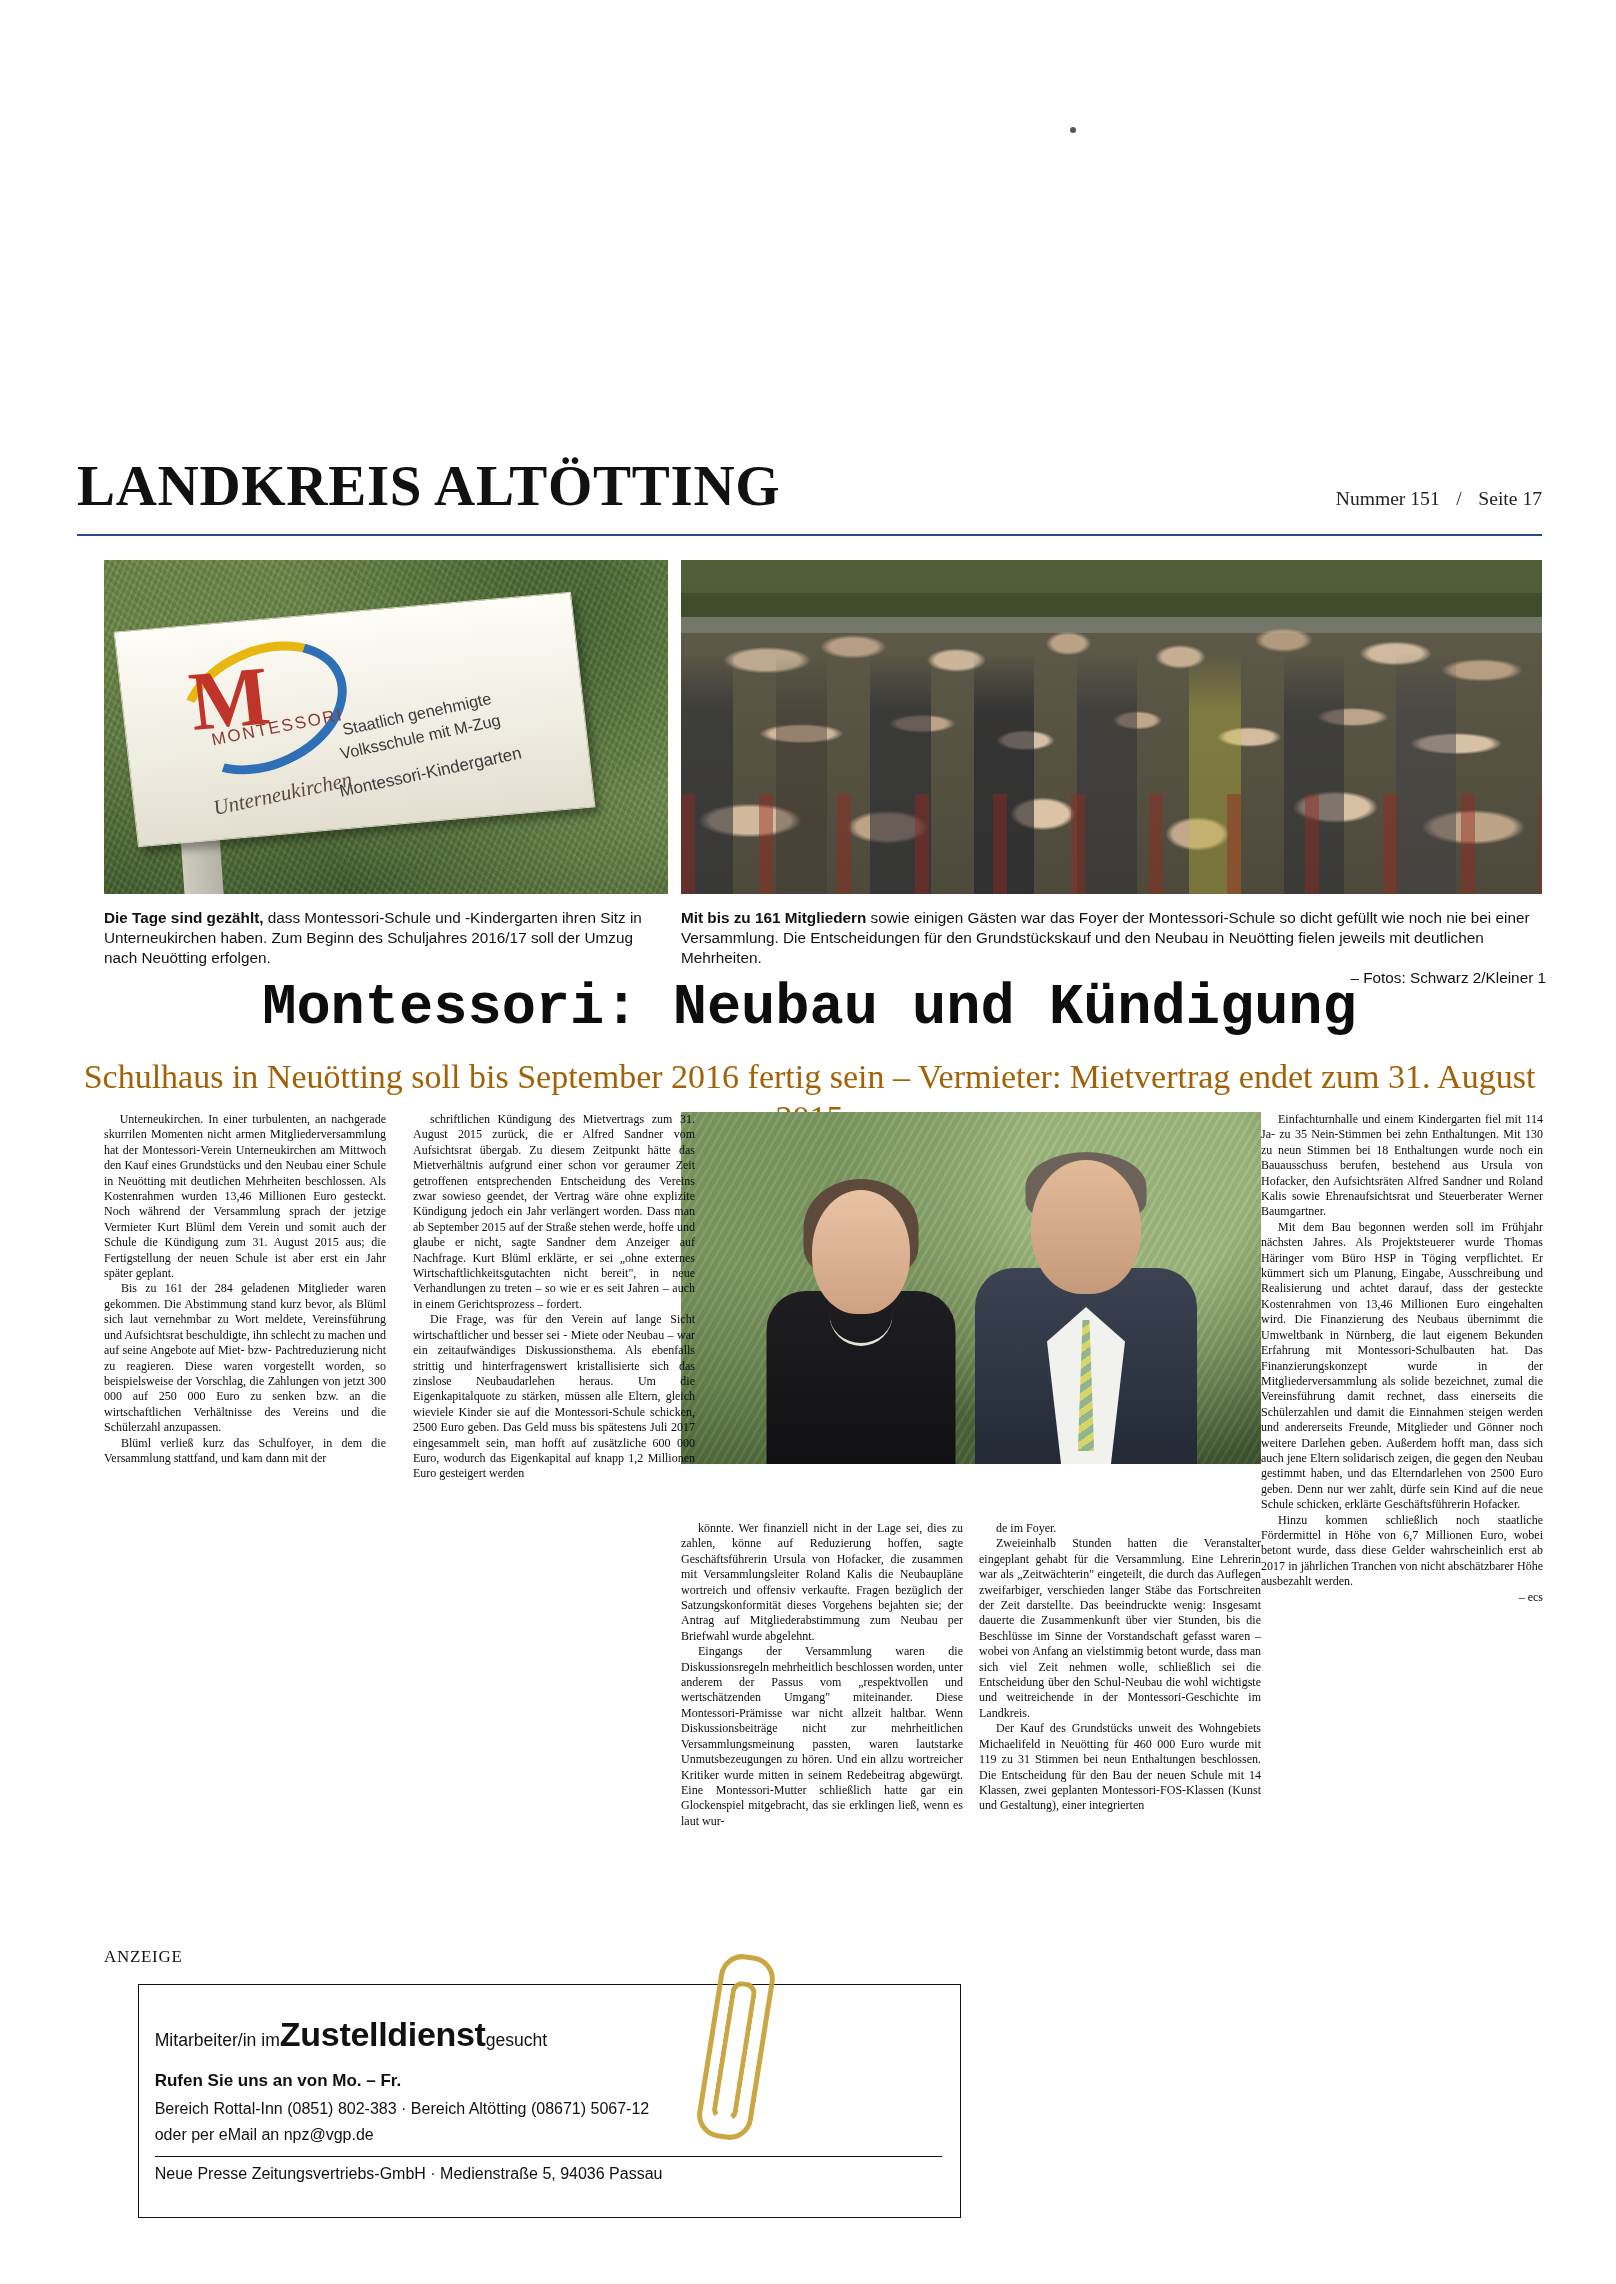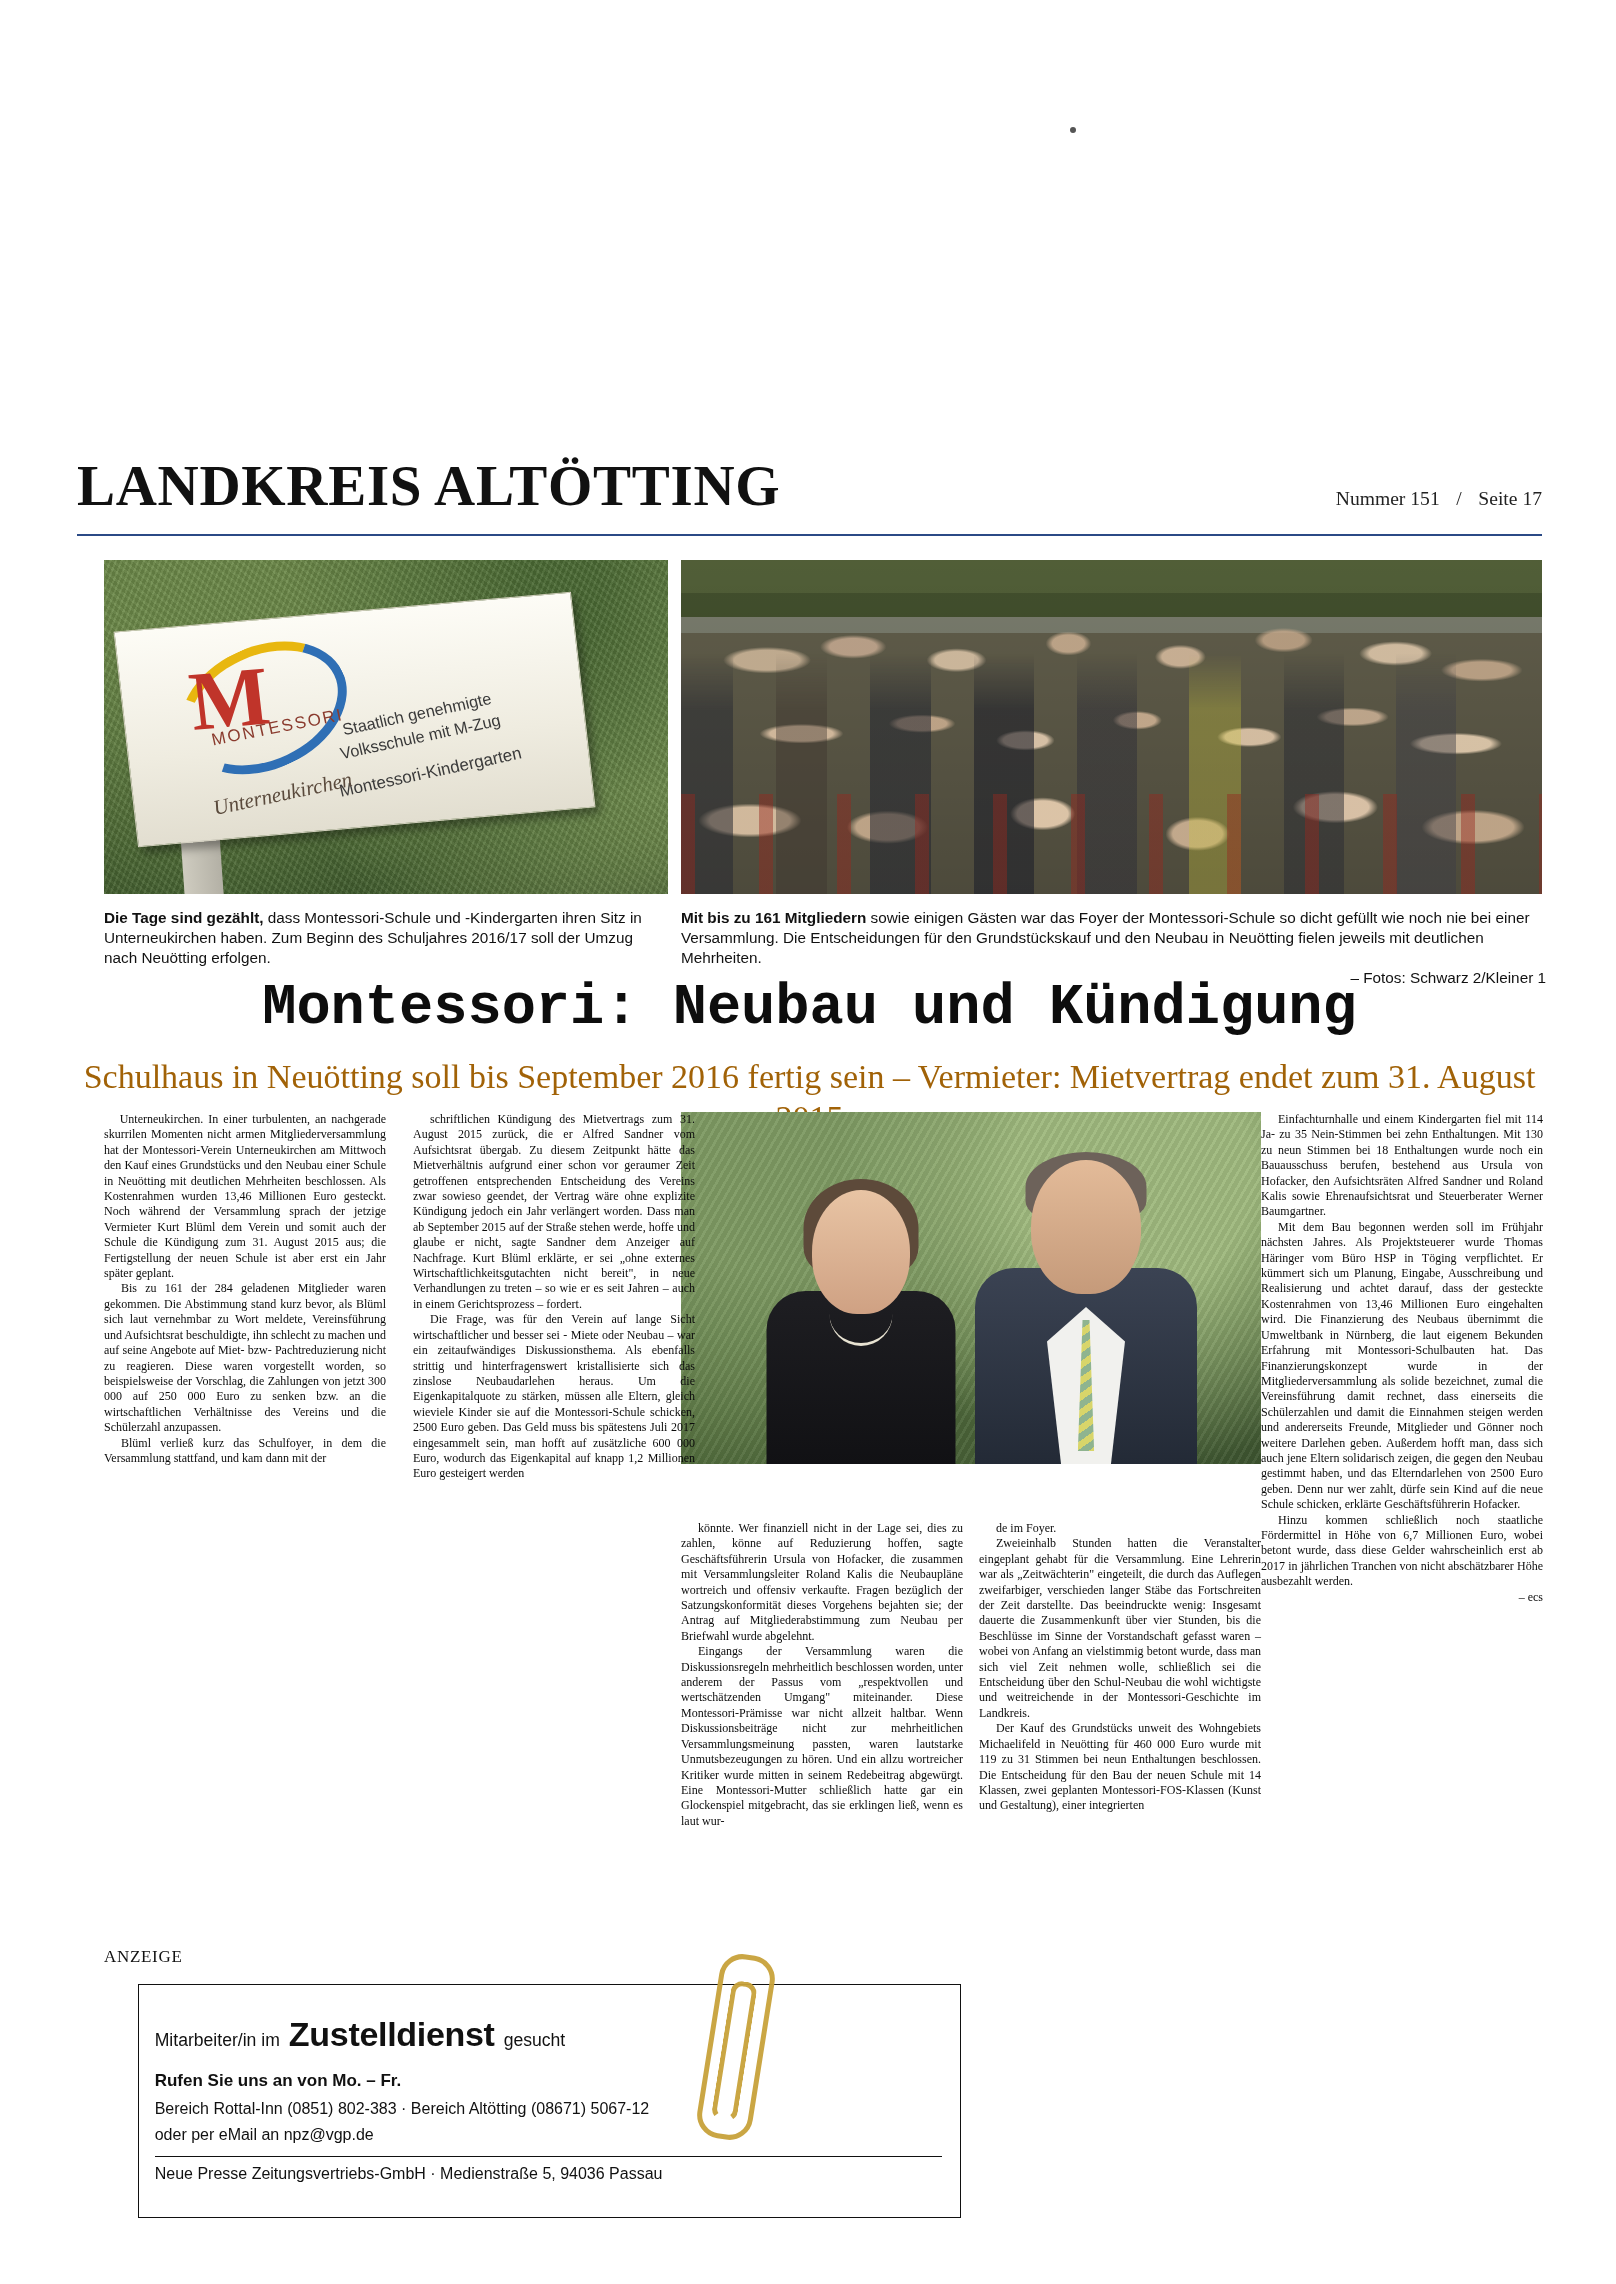--- a/index.html
+++ b/index.html
@@ -356,21 +356,21 @@
     left: 138px;
     top: 1984px;
     width: 821px;
     height: 232px;
     border: 1.3px solid #111;
     background: #fff;
   }
   .ad-row1 {
     position: absolute;
     left: 15.7px; top: 30px;
-    display: flex; align-items: baseline; gap: 9px;
+    display: flex; align-items: baseline; 
     font-family: "Liberation Sans", sans-serif;
     font-size: 17.6px;
     color: #111;
   }
   .ad-big {
     font-family: "Liberation Sans", sans-serif;
     font-size: 34px;
     font-weight: bold;
     letter-spacing: -0.3px;
   }

